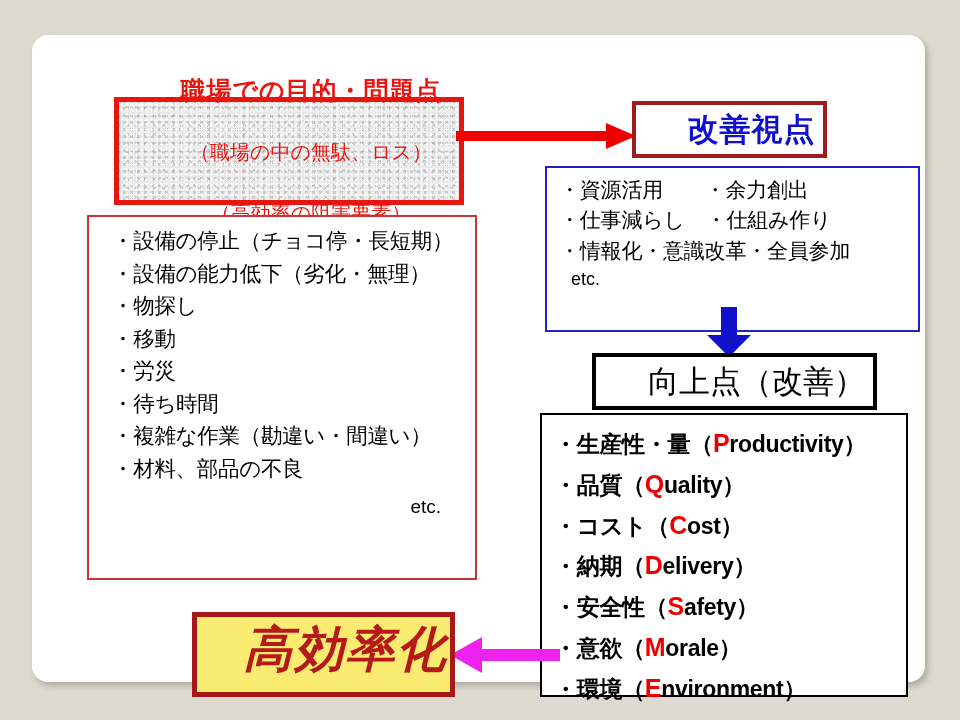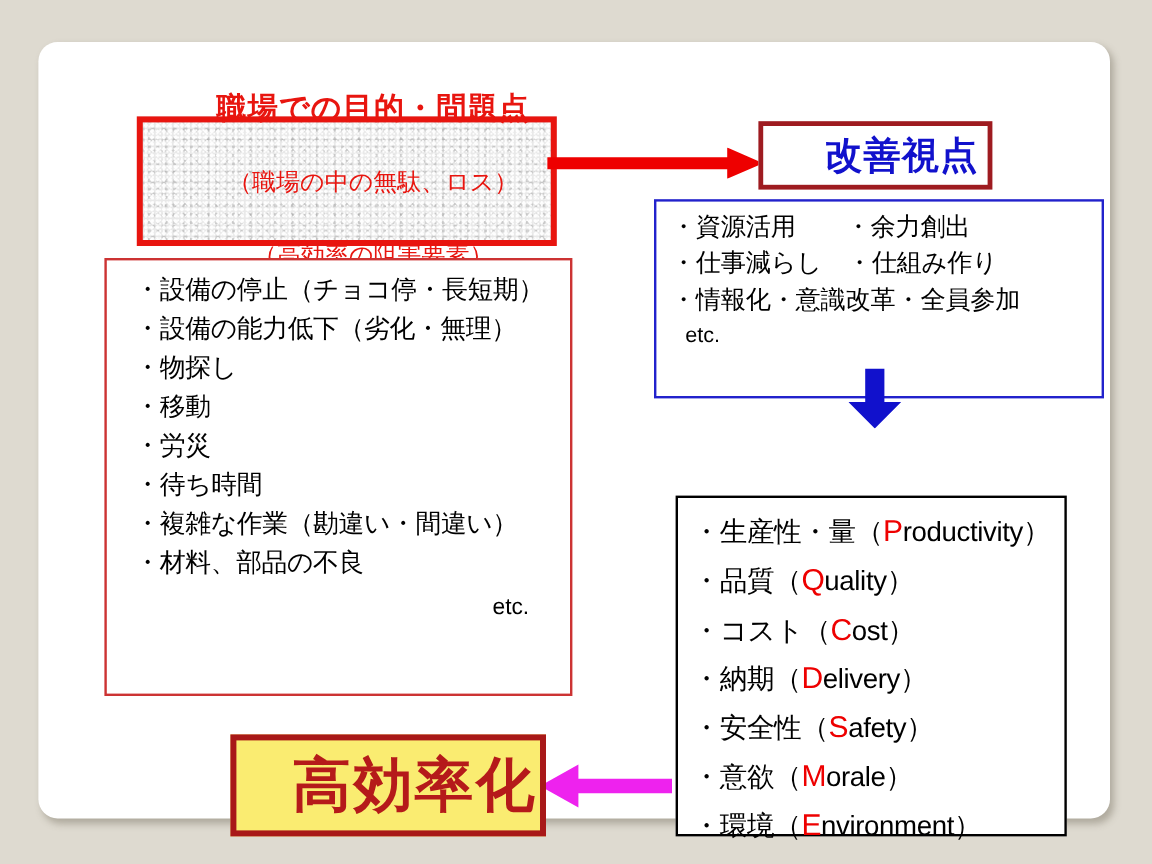--- a/index.html
+++ b/index.html
@@ -81,36 +81,37 @@
 
   
   #gains-title {
     left: 560px; top: 318px; width: 285px; height: 57px;
     border: 4px solid #000000;
     display: flex; align-items: center; justify-content: center;
     color: #000; font-size: 31px; letter-spacing: 0px;
   }
   
   #gains-box {
-    left: 531px; top: 378px; width: 326px; height: 284px;
+    left: 508px; top: 378px; width: 368px; height: 284px;
     border: 2px solid #000000;
     padding: 8px 0 0 12px;
+    font-weight: bold;
   }
   #gains-box .item {
     font-size: 23px; color: #000; line-height: 1.63; white-space: nowrap; letter-spacing: -0.3px;
   }
   #gains-box .item .cap { color: #ee0000; font-size: 25px; }
 
   
   #result-box {
     left: 160px; top: 577px; width: 263px; height: 85px;
     border: 5px solid #a81818;
     background: #faec71;
-    display: flex; align-items: center; justify-content: center;
-    color: #b51a1a; font-size: 49px; font-weight: 700; letter-spacing: 2px;
+    display: flex; align-items: flex-start; justify-content: center;
+    color: #b51a1a; font-size: 49px; font-weight: 700; letter-spacing: 2px; font-style: italic;
   }
 
   
   .arrow { position: absolute; }
   #arrow-red   { left: 424px; top: 88px;  width: 180px; height: 26px; }
   #arrow-blue  { left: 675px; top: 272px; width: 44px;  height: 50px; }
   #arrow-magenta { left: 418px; top: 600px; width: 110px; height: 40px; }
 </style>
 </head>
 <body>
@@ -147,20 +148,23 @@
     <div class="item">・資源活用　　・余力創出</div>
     <div class="item">・仕事減らし　・仕組み作り</div>
     <div class="item">・情報化・意識改革・全員参加</div>
     <div class="etc">etc.</div>
   </div>
 
   <svg class="arrow" id="arrow-blue" viewBox="0 0 44 50">
     <path d="M14 0 L30 0 L30 28 L44 28 L22 50 L0 28 L14 28 Z" fill="#1111cc"></path>
   </svg>
 
+  <div class="box" id="gains-title">
+    <span>向上点（改善）</span>
+  </div>
 
   <div class="box" id="gains-box">
     <div class="item">
       <span>・生産性・量（</span><span class="cap">P</span><span>roductivity）</span>
     </div>
     <div class="item">
       <span>・品質（</span><span class="cap">Q</span><span>uality）</span>
     </div>
     <div class="item">
       <span>・コスト（</span><span class="cap">C</span><span>ost）</span>

